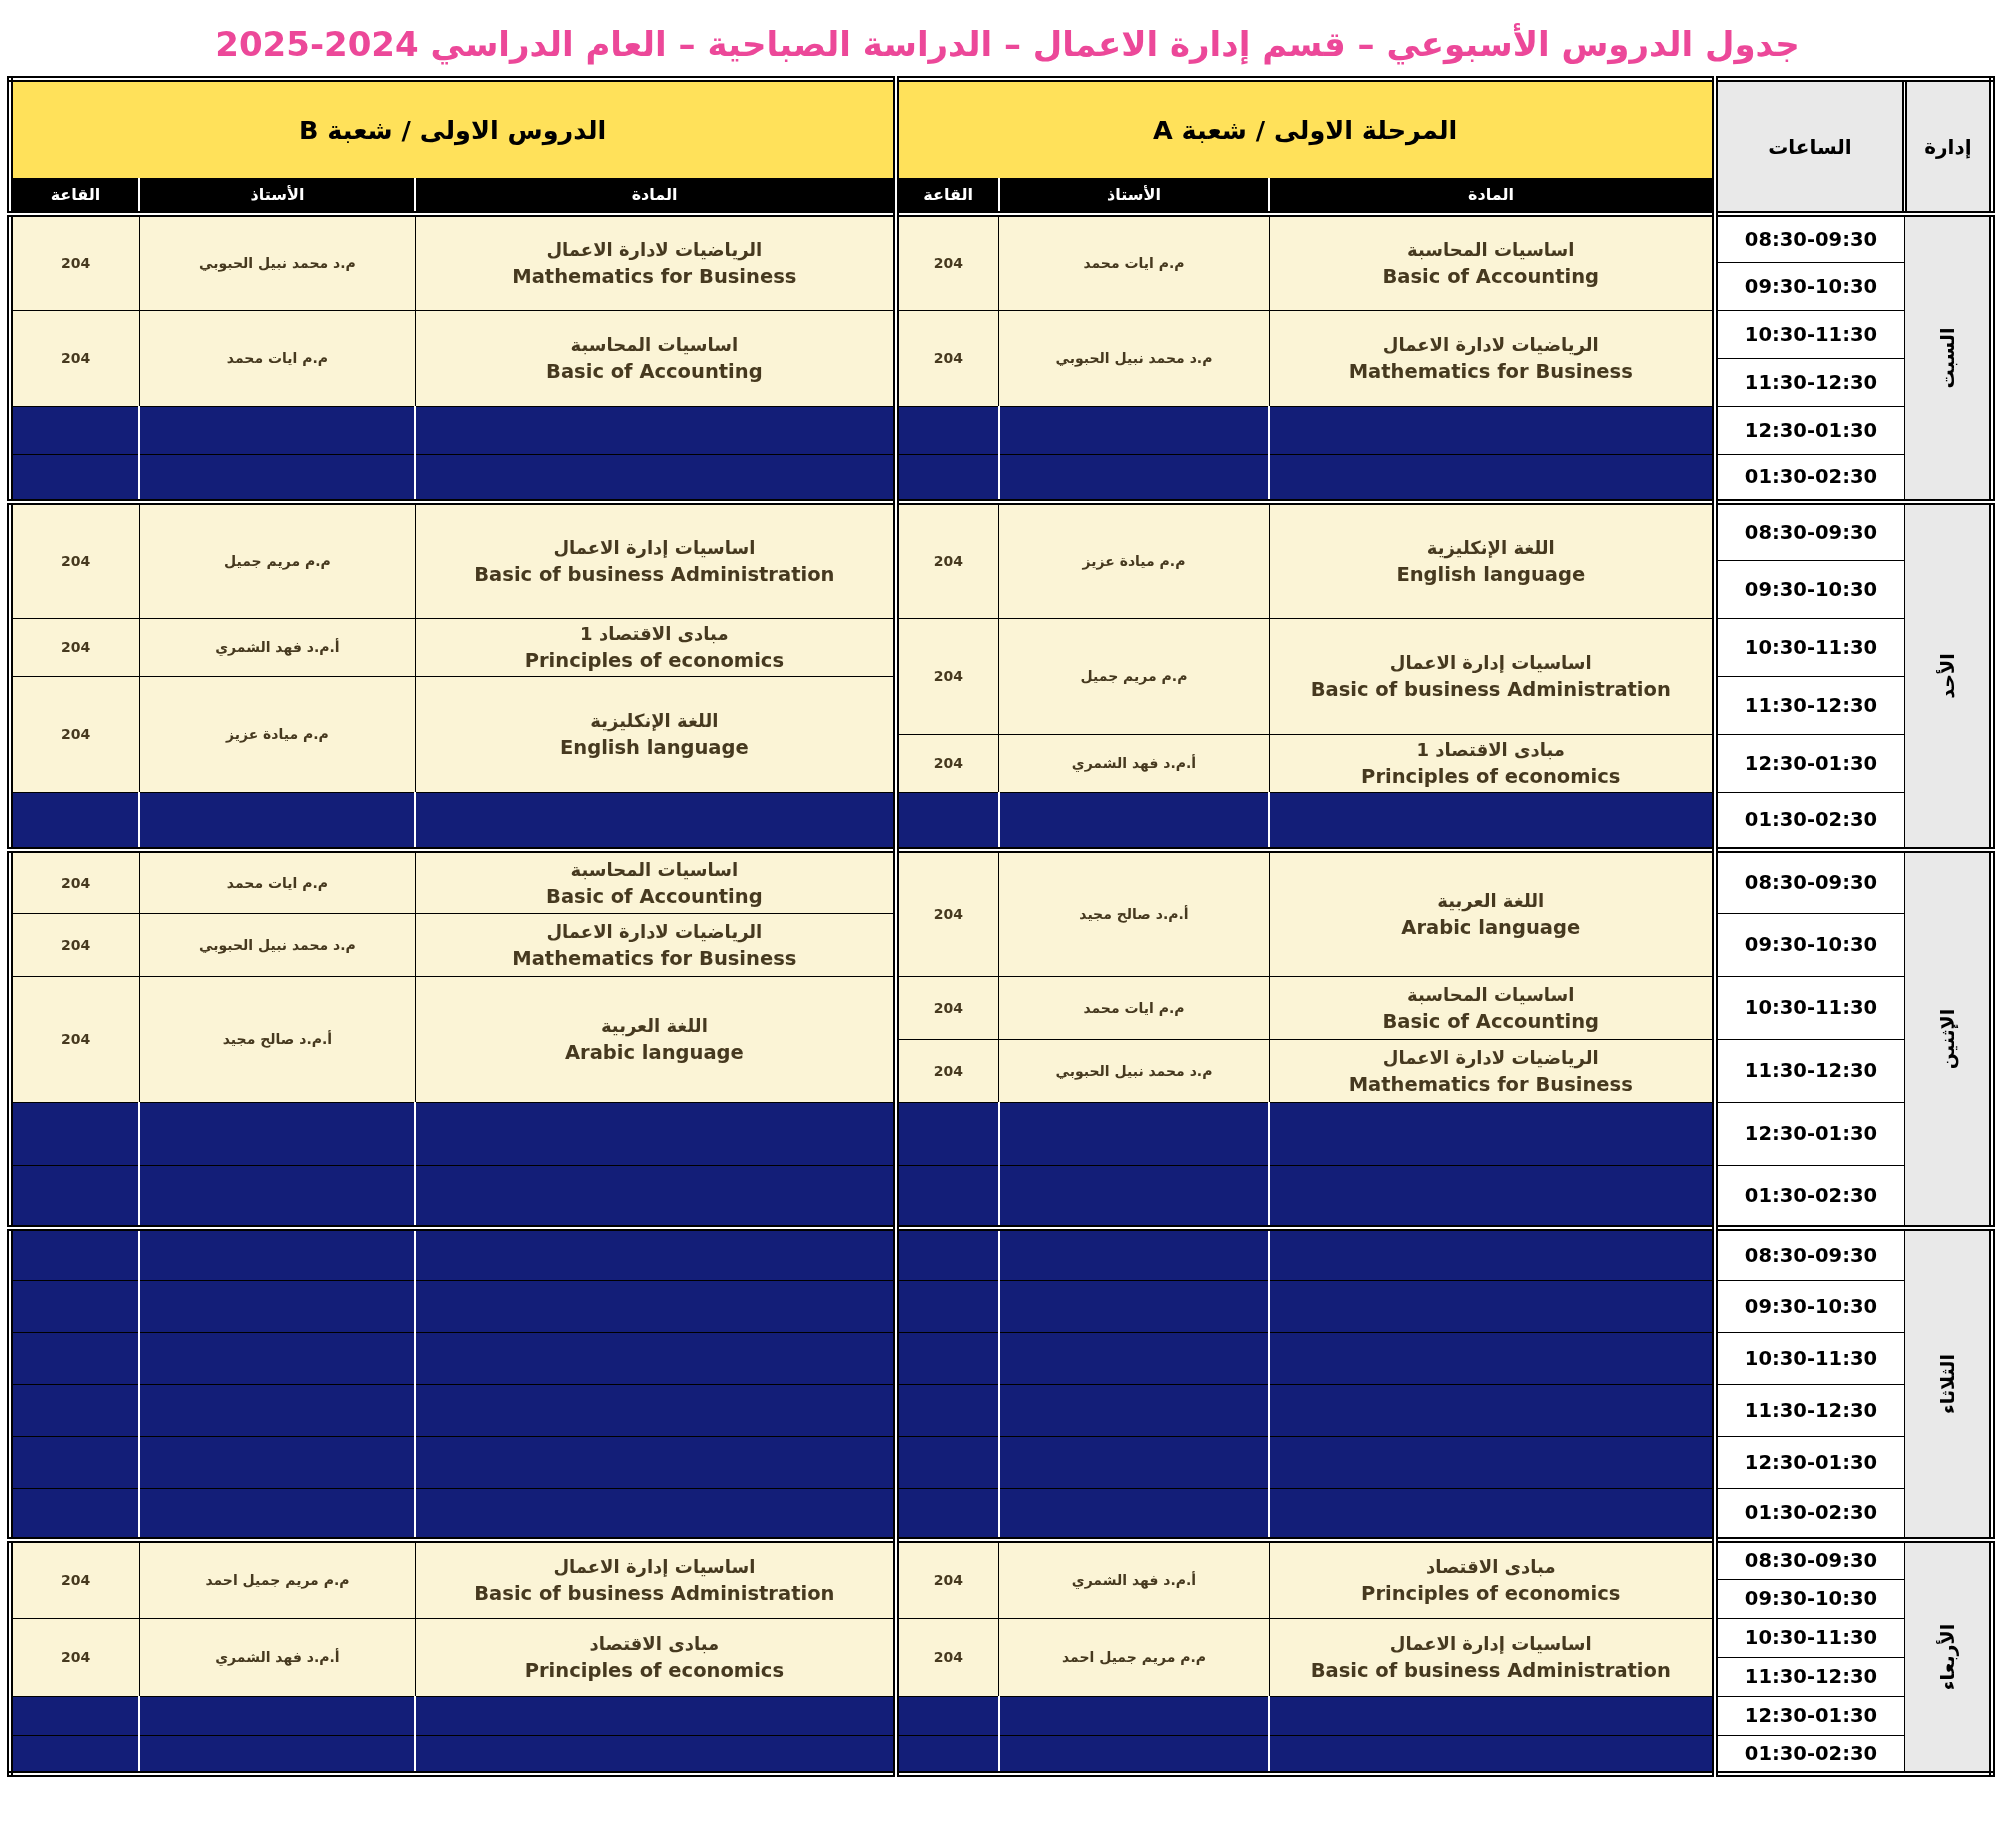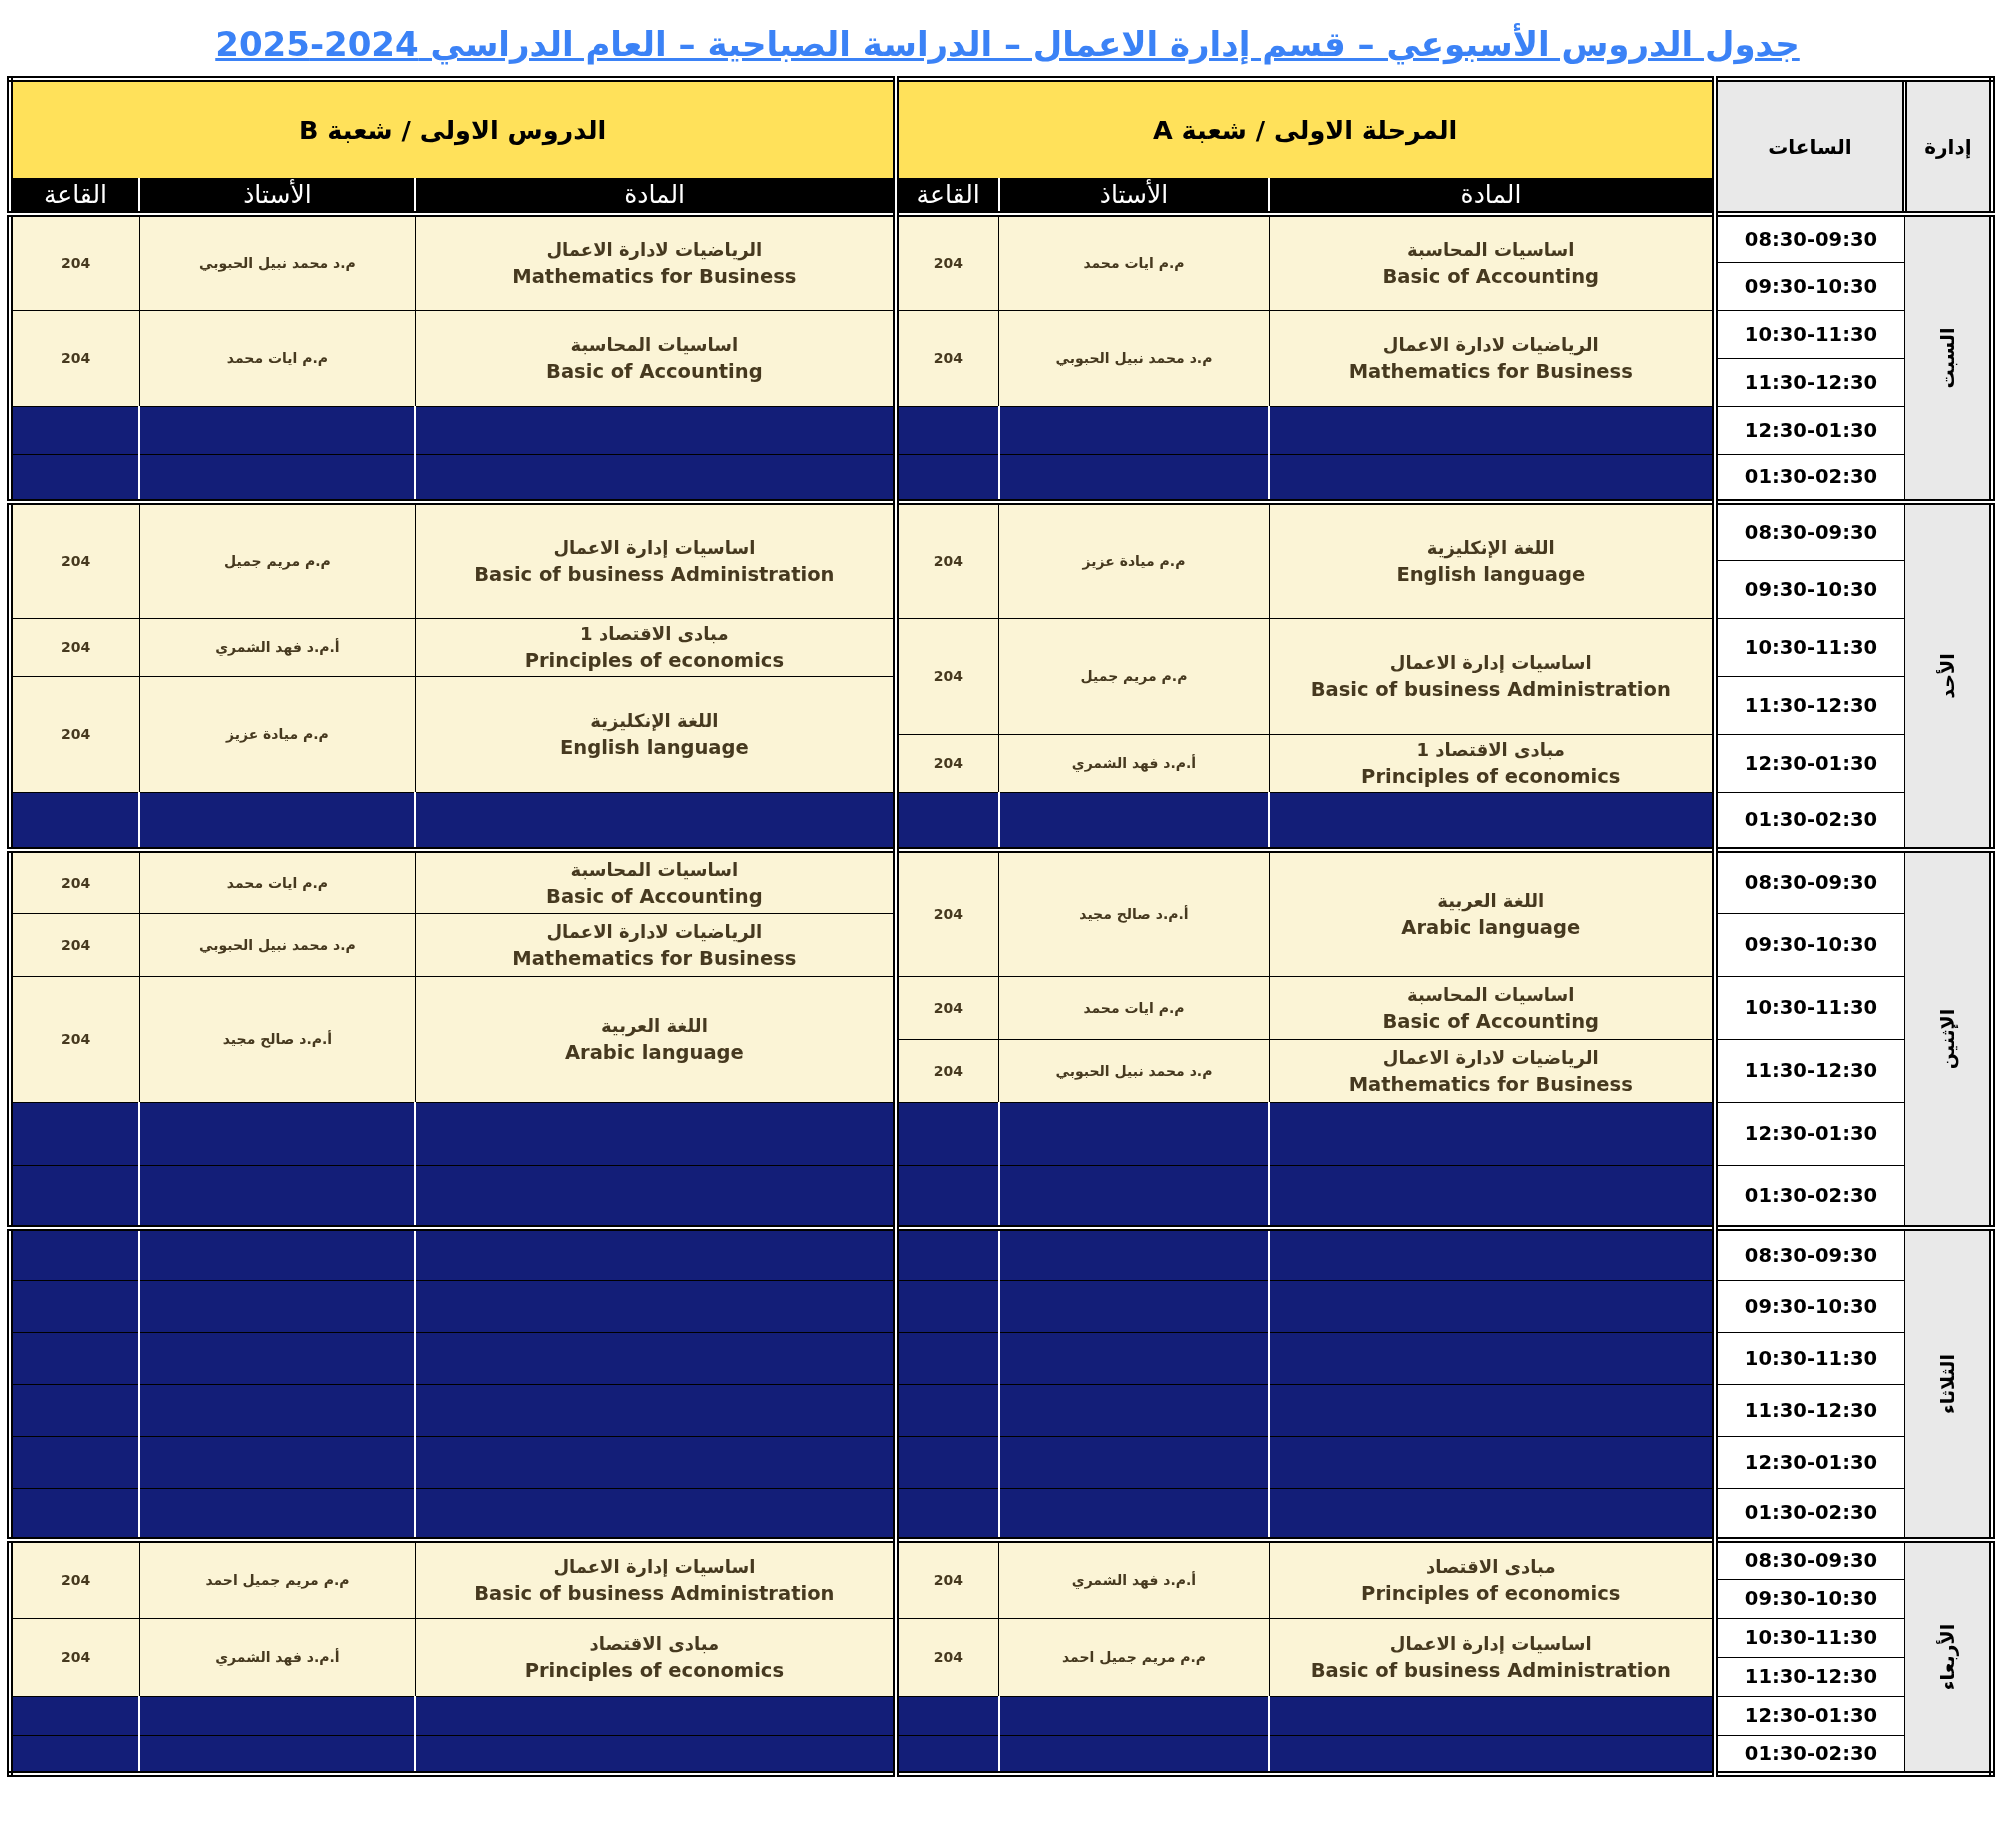--- a/index.html
+++ b/index.html
@@ -1,27 +1,27 @@
 <!DOCTYPE html>
 <html lang="ar" style="font-size:10.7px"><head>
 <meta charset="utf-8">
 <style>
   html,body { margin:0; padding:0; background:#fff; font-family:"DejaVu Sans", sans-serif; }
   .page { width:2002px; margin:0 auto; padding-top:6.7px; }
-  .title { text-align:center; font-size:34px; font-weight:bold; color:#3b82f6; padding:17.5px 0 12px 0; direction:rtl;text-decoration:underline; }
+  .title { text-align:center; font-size:34px; font-weight:bold; color:#ec4899; padding:17.5px 0 12px 0; direction:rtl; }
   table.sched { border-collapse:collapse; table-layout:fixed; width:1988px; direction:rtl; border:6.7px double #000; }
   col.c-day{width:86px} col.c-time{width:189px}
   col.c-asub{width:442px} col.c-aprof{width:269px} col.c-aroom{width:102px}
   col.c-bsub{width:477px} col.c-bprof{width:274px} col.c-broom{width:129px}
   th,td { border:1.3px solid #000; padding:0 4px; text-align:center; vertical-align:middle; overflow:hidden; }
   
   tr.hd1 { height:99px; } tr.hd2 { height:36px; }
   .sec-head { background:#FFE15A; font-size:25.5px; font-weight:bold; color:#000; }
   .meta-head { background:#E9E9E9; font-size:20px; font-weight:bold; color:#000; }
-  .bh { background:#000; color:#fff; font-size:25px; font-weight:normal; border-left:2px solid #fff; border-right:2px solid #fff; }
+  .bh { background:#000; color:#fff; font-size:16px; font-weight:bold; border-left:2px solid #fff; border-right:2px solid #fff; }
   
   .sec-div { border-left:6px double #000 !important; }
   .time-div { border-left:6px double #000 !important; }
   .day-div { border-left:5.4px double #000 !important; }
   
   tr.d0 { height:48px; } tr.d1 { height:58px; } tr.d2 { height:63px; } tr.d3 { height:52px; } tr.d4 { height:39px; }
   tr.blk-row > td, tr.blk-row > th { border-top:6.7px double #000; }
   td.time-cell { background:#fff; font-size:19.5px; font-weight:bold; color:#000; white-space:nowrap; }
   td.day-cell { background:#E9E9E9; position:relative; }
   .vtext { position:absolute; top:50%; left:50%; transform:translate(-50%,-50%) rotate(-90deg); white-space:nowrap; font-size:19px; font-weight:bold; color:#000; }

